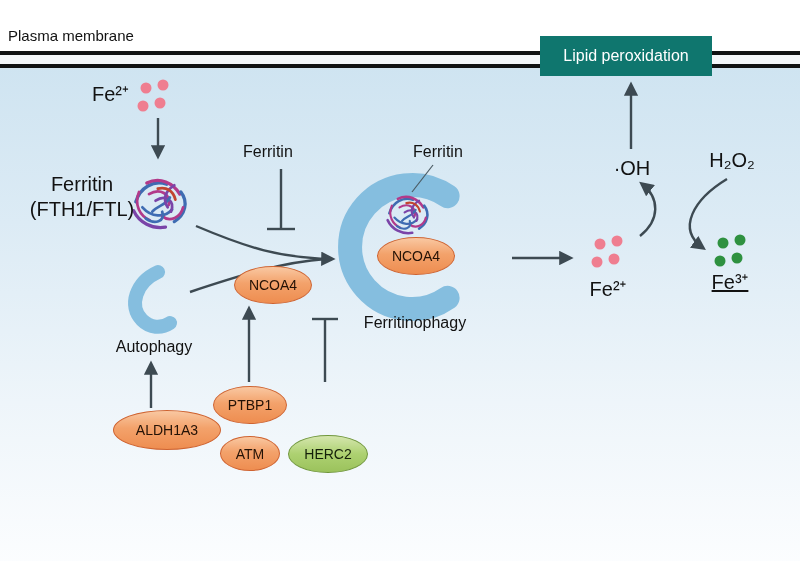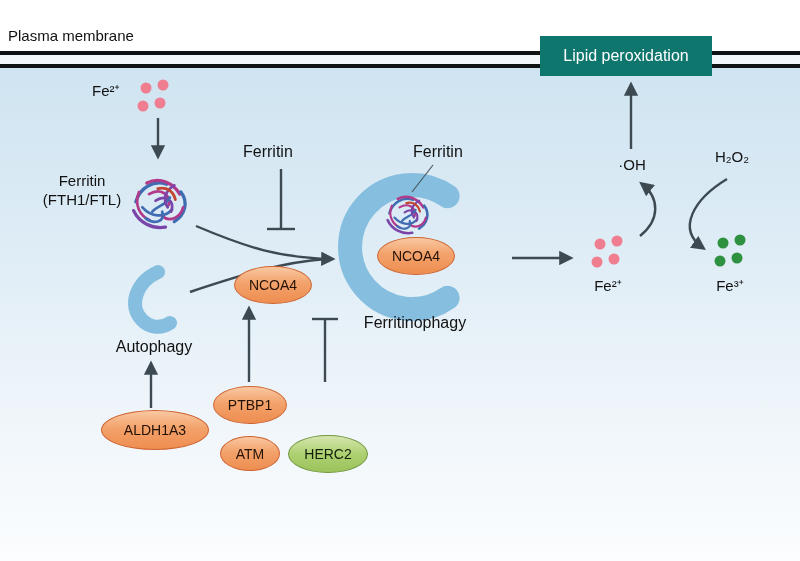--- a/index.html
+++ b/index.html
@@ -8,21 +8,21 @@
     font-family:"Liberation Sans",sans-serif;background:#ffffff;margin-top:22px;
   }
   .bg{
     position:absolute;left:0;top:45px;width:800px;height:516px;z-index:0;
     background:linear-gradient(180deg,#cfe4f1 0%,#dcebf5 30%,#eef5fa 65%,#fdfeff 100%);
   }
   .mem-line{position:absolute;left:0;width:800px;height:4px;background:#101314;z-index:1;}
   .mem-top{top:29px;}
   .mem-bot{top:42px;}
   .mem-gap{position:absolute;left:0;top:33px;width:800px;height:9px;background:#f3f7fa;z-index:1;}
-  .label{position:absolute;z-index:3;font-size:15px;line-height:1.25;color:#121212;white-space:nowrap;}
+  .label{position:absolute;z-index:3;font-size:20px;line-height:1.25;color:#121212;white-space:nowrap;}
   .big{font-size:16px;}
   .ctr{text-align:center;white-space:normal;}
   #plasma-label{left:8px;top:5px;font-size:15px;}
   #lipid-box{
     position:absolute;left:540px;top:14px;width:172px;height:40px;z-index:4;
     background:#0f766e;color:#ffffff;font-size:16px;
     display:flex;align-items:center;justify-content:center;
   }
   #art{position:absolute;left:0;top:0;z-index:2;}
   .oval{
@@ -145,24 +145,24 @@
     <span>Ferritin</span><br>
     <span>(FTH1/FTL)</span>
   </div>
 
   <div class="label big" style="left:243px;top:120px;">Ferritin</div>
   <div class="label big" style="left:413px;top:120px;">Ferritin</div>
   <div class="label big ctr" style="left:350px;top:291px;width:130px;">Ferritinophagy</div>
   <div class="label big ctr" style="left:108px;top:315px;width:92px;">Autophagy</div>
 
   <div class="label ctr" style="left:585px;top:255px;width:46px;">Fe²⁺</div>
-  <div class="label ctr" style="left:706px;top:255px;width:48px;">Fe³⁺</div>
+  <div class="label ctr" style="left:706px;top:248px;width:48px;text-decoration:underline;">Fe³⁺</div>
   <div class="label ctr" style="left:612px;top:134px;width:40px;">·OH</div>
   <div class="label ctr" style="left:708px;top:126px;width:48px;">H₂O₂</div>
 
   <div class="oval orange" style="left:377px;top:215px;width:76px;height:36px;">NCOA4</div>
   <div class="oval orange" style="left:234px;top:244px;width:76px;height:36px;">NCOA4</div>
-  <div class="oval orange" style="left:101px;top:388px;width:106px;height:38px;">ALDH1A3</div>
+  <div class="oval orange" style="left:113px;top:388px;width:106px;height:38px;">ALDH1A3</div>
   <div class="oval orange" style="left:213px;top:364px;width:72px;height:36px;">PTBP1</div>
   <div class="oval orange" style="left:220px;top:414px;width:58px;height:33px;">ATM</div>
   <div class="oval green" style="left:288px;top:413px;width:78px;height:36px;">HERC2</div>
 
 </div>
 
 </body></html>

